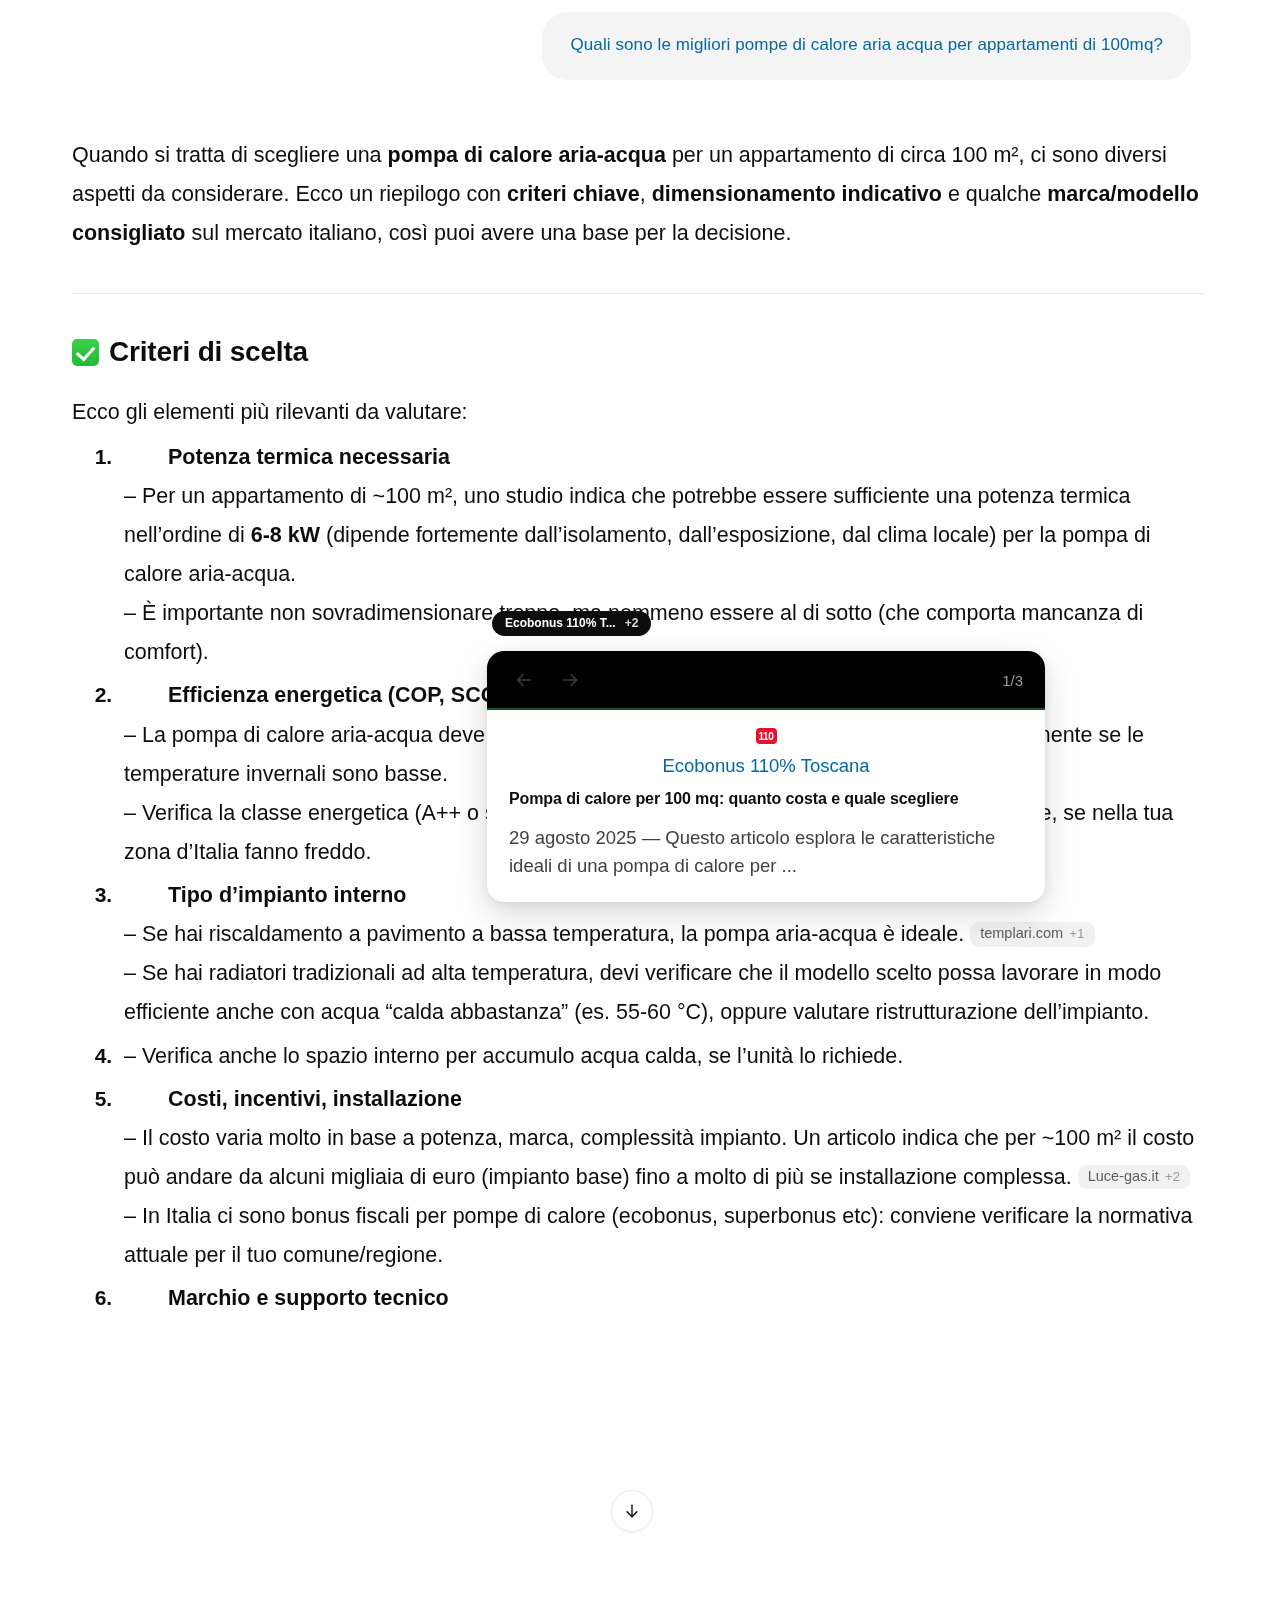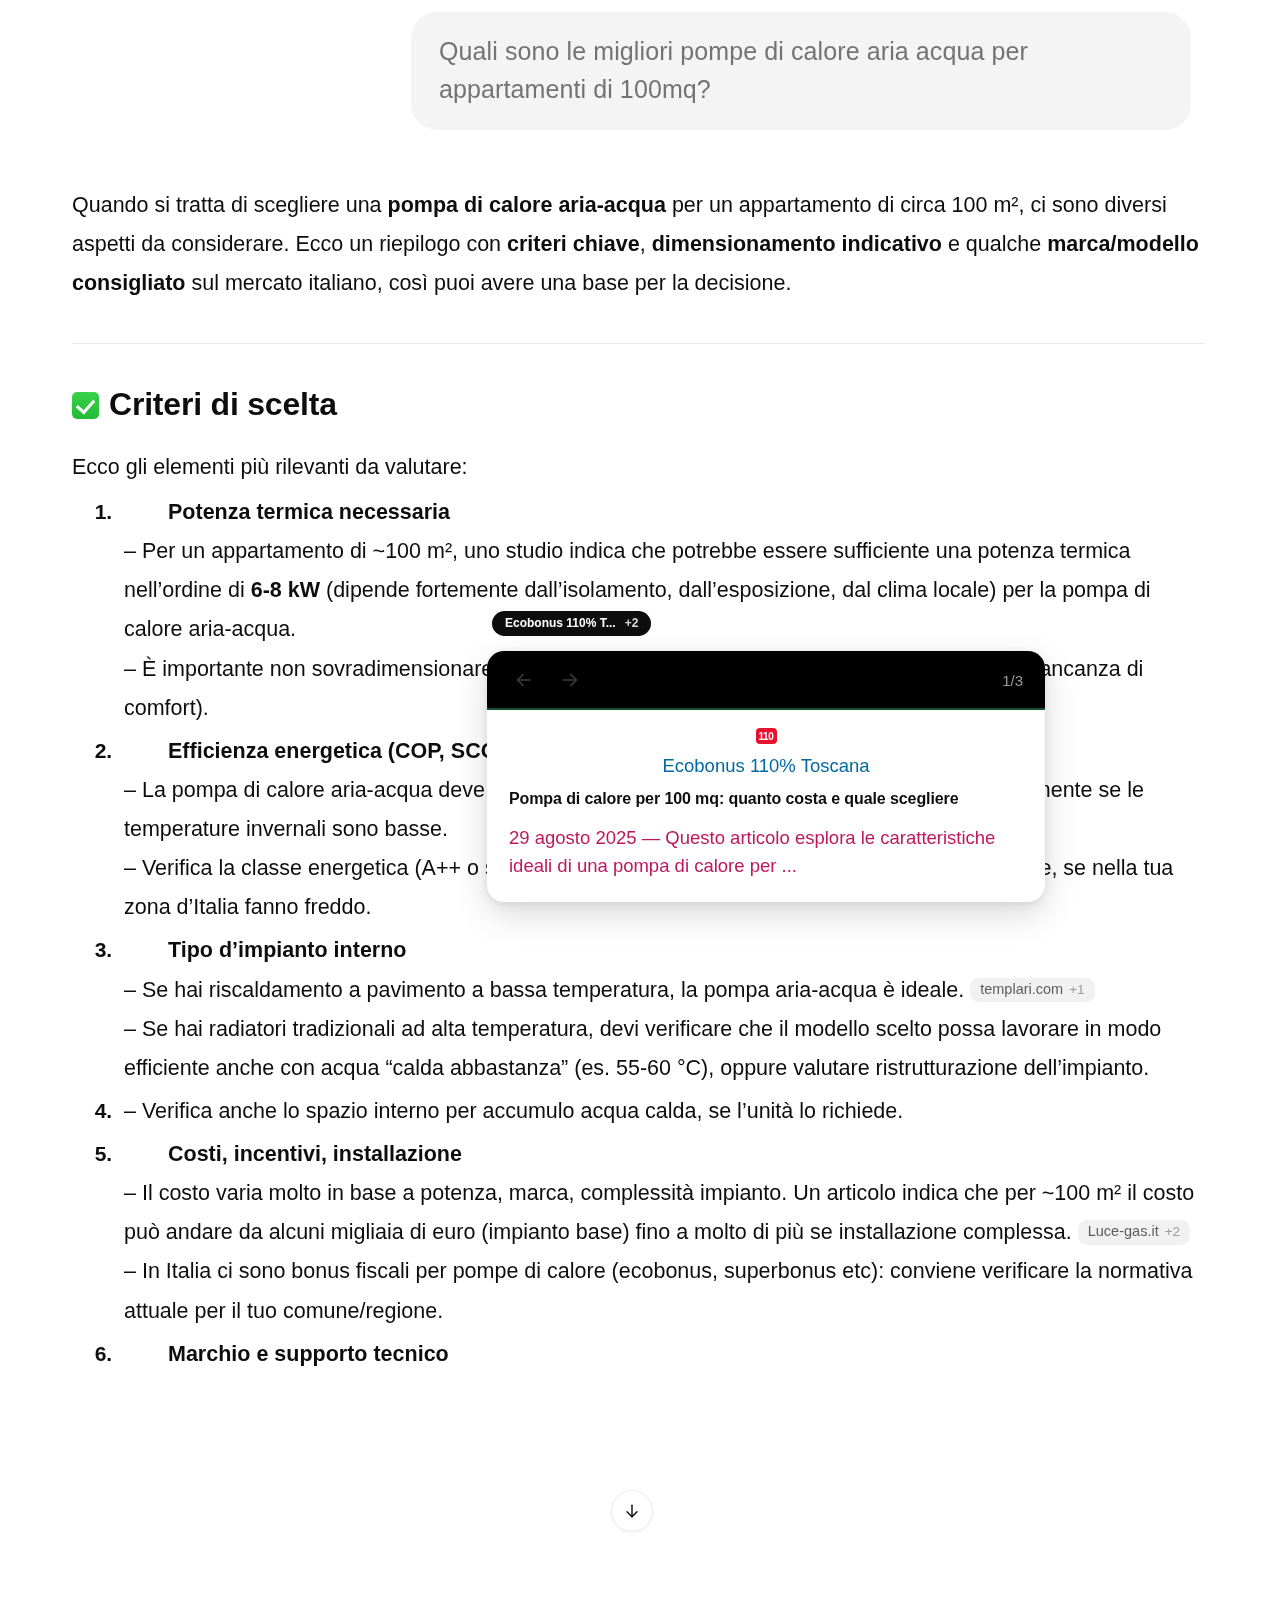--- a/index.html
+++ b/index.html
@@ -21,44 +21,44 @@
   .user-row {
     display: flex;
     justify-content: flex-end;
     padding: 12px 88px 0 0;
   }
   .user-bubble {
     background: #f4f4f4;
     border-radius: 26px;
     padding: 20px 28px 22px 28px;
     max-width: 780px;
-    font-size: 25px;
+    font-size: 17px;
     line-height: 1.52;
-    color: #737373;
+    color: #0369a1;
     letter-spacing: .1px;
   }
 
   
   .assistant {
     padding: 56px 74px 0 72px;
     font-size: 21.5px;
     line-height: 1.82;
     color: #0d0d0d;
   }
   .assistant p { margin: 0; }
   .assistant strong { font-weight: 700; }
 
   hr.sep {
     border: none;
     border-top: 1px solid #e9e9e9;
     margin: 40px 0 40px 0;
   }
 
   h2.section-title {
-    font-size: 32px;
+    font-size: 28px;
     line-height: 1.3;
     font-weight: 700;
     margin: 0 0 22px 0;
     display: flex;
     align-items: center;
     gap: 10px;
     letter-spacing: -0.2px;
   }
   .emoji-check {
     width: 27px; height: 27px;
@@ -191,21 +191,21 @@
     font-size: 16px;
     font-weight: 700;
     line-height: 1.38;
     color: #0d0d0d;
     margin: 0 0 14px 0;
     letter-spacing: -.1px;
   }
   .pop-snippet {
     font-size: 18.5px;
     line-height: 1.52;
-    color: #be185d;
+    color: #404040;
     margin: 0;
   }
 
   
   .scroll-btn {
     position: absolute;
     left: 611px;
     top: 1490px;
     width: 42px; height: 42px;
     border-radius: 50%;

